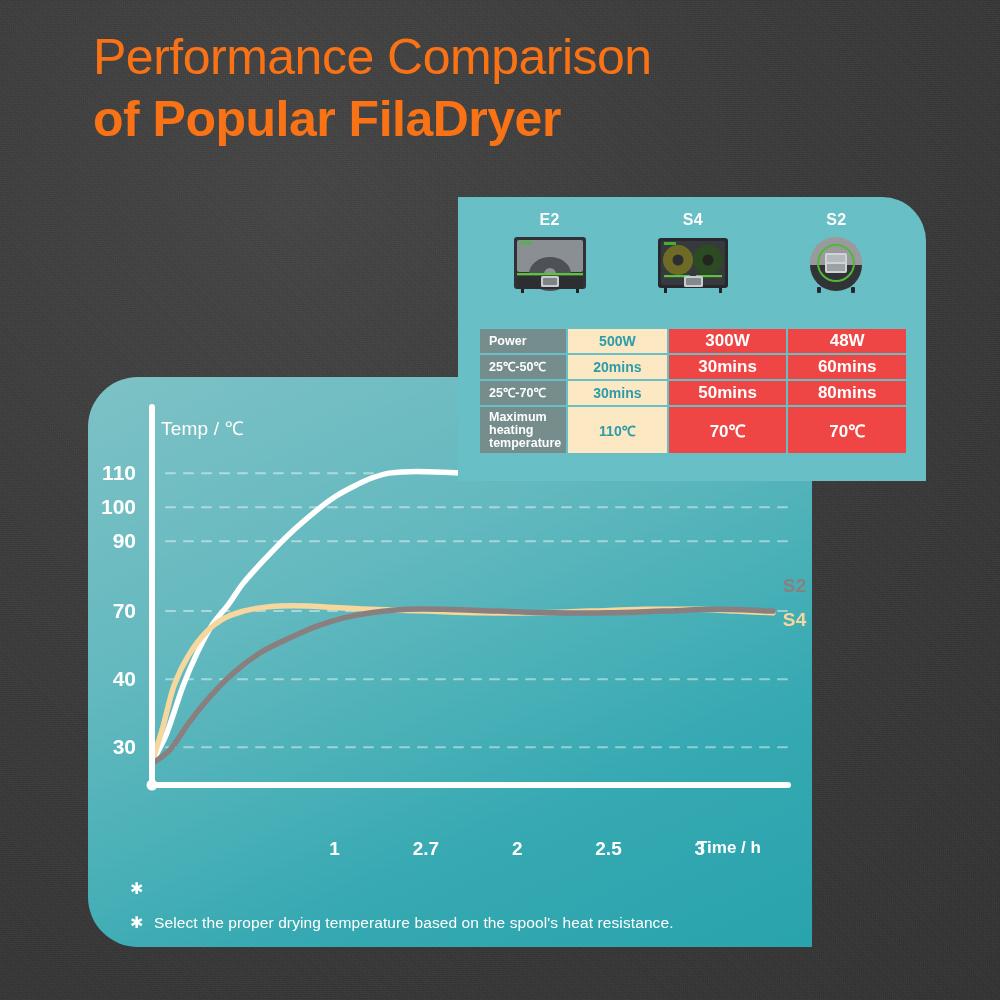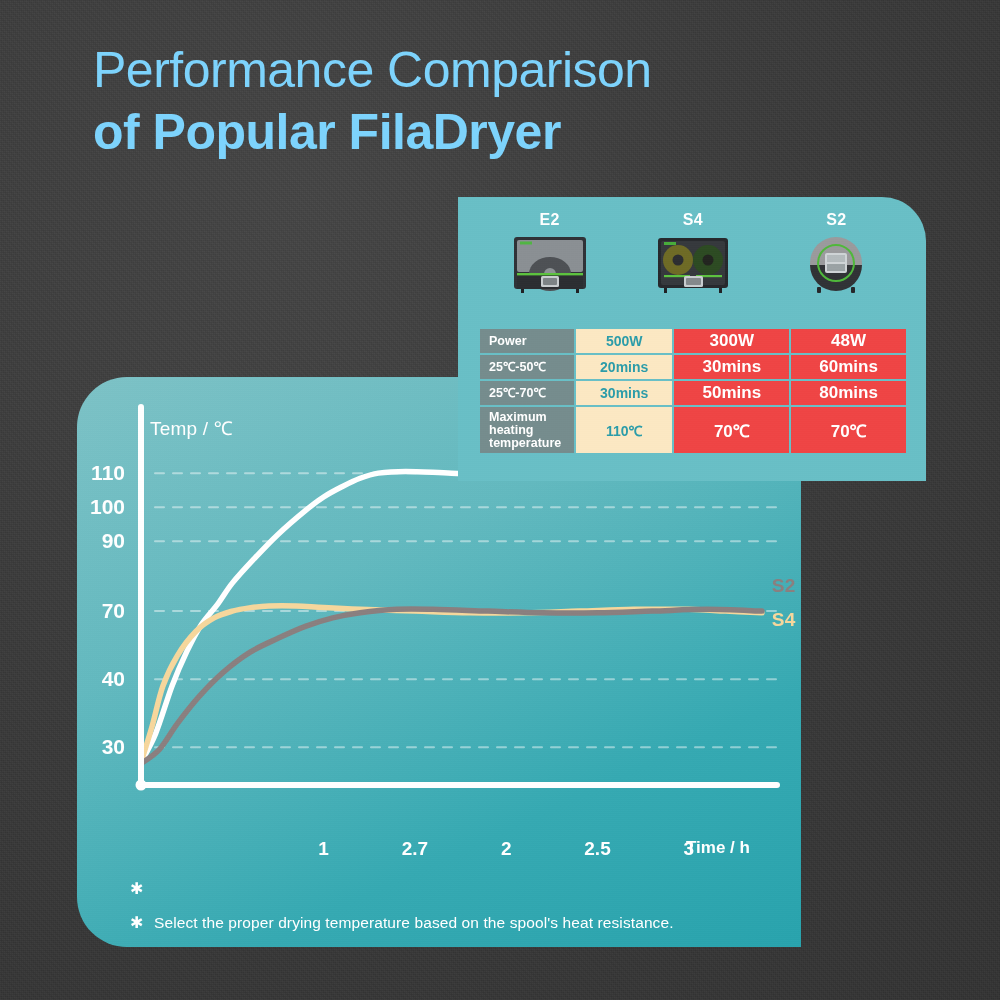--- a/index.html
+++ b/index.html
@@ -22,44 +22,44 @@
     opacity: .5;
     background-image:
       repeating-linear-gradient(0deg, rgba(255,255,255,.035) 0 1px, rgba(0,0,0,.03) 1px 2px),
       repeating-linear-gradient(90deg, rgba(255,255,255,.03) 0 1px, rgba(0,0,0,.035) 1px 2px),
       repeating-linear-gradient(45deg, rgba(255,255,255,.02) 0 2px, rgba(0,0,0,.02) 2px 4px);
   }
 
   
   #heading {
     position: absolute;
-    left: 93px; top: 39px;
+    left: 93px; top: 26px;
     width: 760px;
-    color: #7dd3fc;
+    color: #f97316;
     z-index: 6;
   }
   #heading .line1 {
     font-size: 50px;
     font-weight: 400;
     letter-spacing: -0.5px;
     line-height: 62px;
     white-space: nowrap;
   }
   #heading .line2 {
     font-size: 50px;
     font-weight: 700;
     letter-spacing: -0.5px;
     line-height: 62px;
     white-space: nowrap;
   }
 
   
   #chart-card {
     position: absolute;
-    left: 77px; top: 377px;
+    left: 88px; top: 377px;
     width: 724px; height: 570px;
     border-radius: 50px 0 0 50px;
     background: linear-gradient(155deg, #7dc2c6 0%, #62b9bf 35%, #35a9b2 72%, #28a3ad 100%);
     overflow: hidden;
     z-index: 2;
   }
   #chart-card::after {
     content:"";
     position:absolute; inset:0;
     opacity:.22;
@@ -150,21 +150,21 @@
   .tbl td {
     height: 24px;
     text-align: center;
     font-size: 17px;
     font-weight: 700;
     color: #ffffff;
     background: #ef4444;
     padding: 2px 3px;
   }
   .tbl td.lbl {
-    width: 94px;
+    width: 86px;
     text-align: left;
     padding-left: 9px;
     background: rgba(120,128,128,.82);
     font-size: 12.5px;
     line-height: 13px;
   }
   .tbl td.hi {
     background: #fce8c3;
     color: #2b9ca9;
     font-size: 14px;

